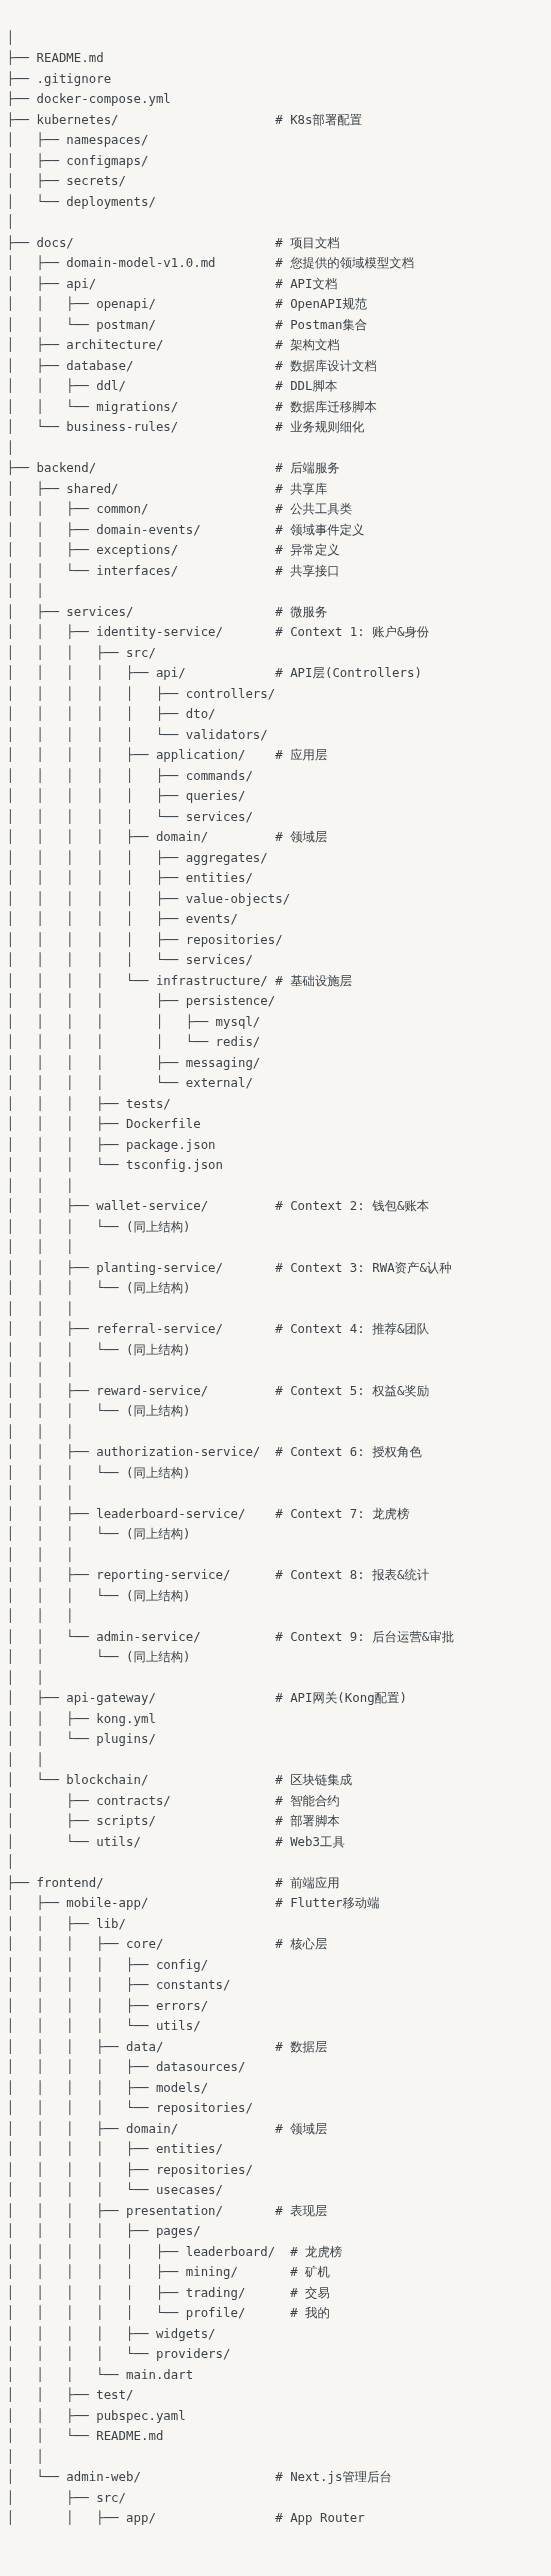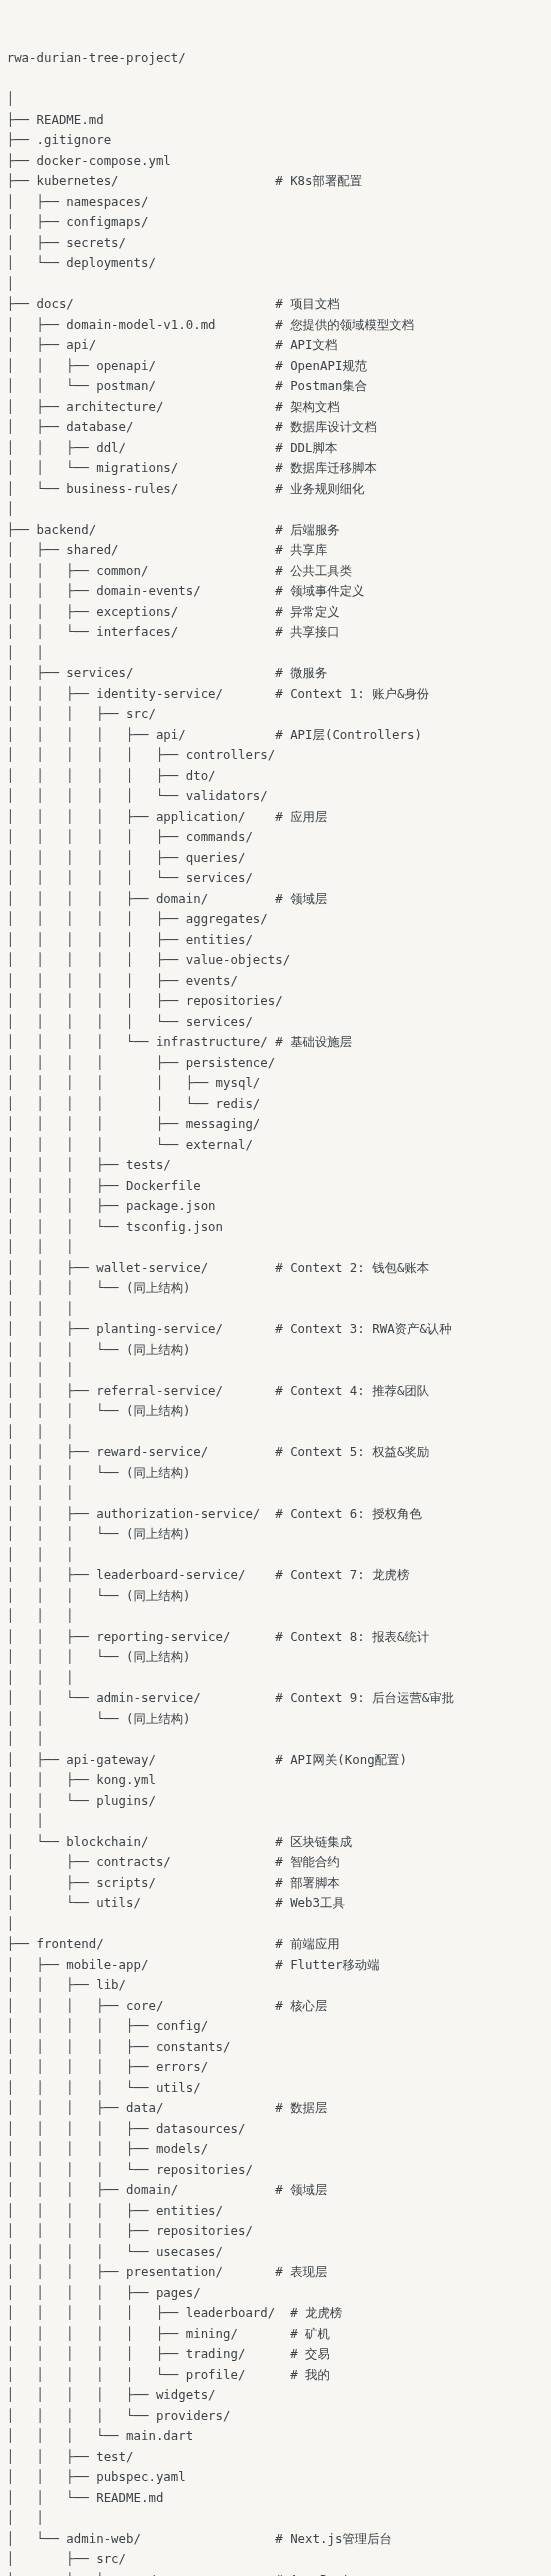--- a/index.html
+++ b/index.html
@@ -22,15 +22,14 @@
   }
   .tree-line {
     height: 20.5px;
     white-space: pre;
   }
 </style>
 </head>
 <body>
 
 <div class="tree">
-  <div class="tree-line">rwa-durian-tree-project/</div>
 <div class="tree-line">│</div><div class="tree-line">├── README.md</div><div class="tree-line">├── .gitignore</div><div class="tree-line">├── docker-compose.yml</div><div class="tree-line">├── kubernetes/                     # K8s部署配置</div><div class="tree-line">│   ├── namespaces/</div><div class="tree-line">│   ├── configmaps/</div><div class="tree-line">│   ├── secrets/</div><div class="tree-line">│   └── deployments/</div><div class="tree-line">│</div><div class="tree-line">├── docs/                           # 项目文档</div><div class="tree-line">│   ├── domain-model-v1.0.md        # 您提供的领域模型文档</div><div class="tree-line">│   ├── api/                        # API文档</div><div class="tree-line">│   │   ├── openapi/                # OpenAPI规范</div><div class="tree-line">│   │   └── postman/                # Postman集合</div><div class="tree-line">│   ├── architecture/               # 架构文档</div><div class="tree-line">│   ├── database/                   # 数据库设计文档</div><div class="tree-line">│   │   ├── ddl/                    # DDL脚本</div><div class="tree-line">│   │   └── migrations/             # 数据库迁移脚本</div><div class="tree-line">│   └── business-rules/             # 业务规则细化</div><div class="tree-line">│</div><div class="tree-line">├── backend/                        # 后端服务</div><div class="tree-line">│   ├── shared/                     # 共享库</div><div class="tree-line">│   │   ├── common/                 # 公共工具类</div><div class="tree-line">│   │   ├── domain-events/          # 领域事件定义</div><div class="tree-line">│   │   ├── exceptions/             # 异常定义</div><div class="tree-line">│   │   └── interfaces/             # 共享接口</div><div class="tree-line">│   │</div><div class="tree-line">│   ├── services/                   # 微服务</div><div class="tree-line">│   │   ├── identity-service/       # Context 1: 账户&amp;身份</div><div class="tree-line">│   │   │   ├── src/</div><div class="tree-line">│   │   │   │   ├── api/            # API层(Controllers)</div><div class="tree-line">│   │   │   │   │   ├── controllers/</div><div class="tree-line">│   │   │   │   │   ├── dto/</div><div class="tree-line">│   │   │   │   │   └── validators/</div><div class="tree-line">│   │   │   │   ├── application/    # 应用层</div><div class="tree-line">│   │   │   │   │   ├── commands/</div><div class="tree-line">│   │   │   │   │   ├── queries/</div><div class="tree-line">│   │   │   │   │   └── services/</div><div class="tree-line">│   │   │   │   ├── domain/         # 领域层</div><div class="tree-line">│   │   │   │   │   ├── aggregates/</div><div class="tree-line">│   │   │   │   │   ├── entities/</div><div class="tree-line">│   │   │   │   │   ├── value-objects/</div><div class="tree-line">│   │   │   │   │   ├── events/</div><div class="tree-line">│   │   │   │   │   ├── repositories/</div><div class="tree-line">│   │   │   │   │   └── services/</div><div class="tree-line">│   │   │   │   └── infrastructure/ # 基础设施层</div><div class="tree-line">│   │   │   │       ├── persistence/</div><div class="tree-line">│   │   │   │       │   ├── mysql/</div><div class="tree-line">│   │   │   │       │   └── redis/</div><div class="tree-line">│   │   │   │       ├── messaging/</div><div class="tree-line">│   │   │   │       └── external/</div><div class="tree-line">│   │   │   ├── tests/</div><div class="tree-line">│   │   │   ├── Dockerfile</div><div class="tree-line">│   │   │   ├── package.json</div><div class="tree-line">│   │   │   └── tsconfig.json</div><div class="tree-line">│   │   │</div><div class="tree-line">│   │   ├── wallet-service/         # Context 2: 钱包&amp;账本</div><div class="tree-line">│   │   │   └── (同上结构)</div><div class="tree-line">│   │   │</div><div class="tree-line">│   │   ├── planting-service/       # Context 3: RWA资产&amp;认种</div><div class="tree-line">│   │   │   └── (同上结构)</div><div class="tree-line">│   │   │</div><div class="tree-line">│   │   ├── referral-service/       # Context 4: 推荐&amp;团队</div><div class="tree-line">│   │   │   └── (同上结构)</div><div class="tree-line">│   │   │</div><div class="tree-line">│   │   ├── reward-service/         # Context 5: 权益&amp;奖励</div><div class="tree-line">│   │   │   └── (同上结构)</div><div class="tree-line">│   │   │</div><div class="tree-line">│   │   ├── authorization-service/  # Context 6: 授权角色</div><div class="tree-line">│   │   │   └── (同上结构)</div><div class="tree-line">│   │   │</div><div class="tree-line">│   │   ├── leaderboard-service/    # Context 7: 龙虎榜</div><div class="tree-line">│   │   │   └── (同上结构)</div><div class="tree-line">│   │   │</div><div class="tree-line">│   │   ├── reporting-service/      # Context 8: 报表&amp;统计</div><div class="tree-line">│   │   │   └── (同上结构)</div><div class="tree-line">│   │   │</div><div class="tree-line">│   │   └── admin-service/          # Context 9: 后台运营&amp;审批</div><div class="tree-line">│   │       └── (同上结构)</div><div class="tree-line">│   │</div><div class="tree-line">│   ├── api-gateway/                # API网关(Kong配置)</div><div class="tree-line">│   │   ├── kong.yml</div><div class="tree-line">│   │   └── plugins/</div><div class="tree-line">│   │</div><div class="tree-line">│   └── blockchain/                 # 区块链集成</div><div class="tree-line">│       ├── contracts/              # 智能合约</div><div class="tree-line">│       ├── scripts/                # 部署脚本</div><div class="tree-line">│       └── utils/                  # Web3工具</div><div class="tree-line">│</div><div class="tree-line">├── frontend/                       # 前端应用</div><div class="tree-line">│   ├── mobile-app/                 # Flutter移动端</div><div class="tree-line">│   │   ├── lib/</div><div class="tree-line">│   │   │   ├── core/               # 核心层</div><div class="tree-line">│   │   │   │   ├── config/</div><div class="tree-line">│   │   │   │   ├── constants/</div><div class="tree-line">│   │   │   │   ├── errors/</div><div class="tree-line">│   │   │   │   └── utils/</div><div class="tree-line">│   │   │   ├── data/               # 数据层</div><div class="tree-line">│   │   │   │   ├── datasources/</div><div class="tree-line">│   │   │   │   ├── models/</div><div class="tree-line">│   │   │   │   └── repositories/</div><div class="tree-line">│   │   │   ├── domain/             # 领域层</div><div class="tree-line">│   │   │   │   ├── entities/</div><div class="tree-line">│   │   │   │   ├── repositories/</div><div class="tree-line">│   │   │   │   └── usecases/</div><div class="tree-line">│   │   │   ├── presentation/       # 表现层</div><div class="tree-line">│   │   │   │   ├── pages/</div><div class="tree-line">│   │   │   │   │   ├── leaderboard/  # 龙虎榜</div><div class="tree-line">│   │   │   │   │   ├── mining/       # 矿机</div><div class="tree-line">│   │   │   │   │   ├── trading/      # 交易</div><div class="tree-line">│   │   │   │   │   └── profile/      # 我的</div><div class="tree-line">│   │   │   │   ├── widgets/</div><div class="tree-line">│   │   │   │   └── providers/</div><div class="tree-line">│   │   │   └── main.dart</div><div class="tree-line">│   │   ├── test/</div><div class="tree-line">│   │   ├── pubspec.yaml</div><div class="tree-line">│   │   └── README.md</div><div class="tree-line">│   │</div><div class="tree-line">│   └── admin-web/                  # Next.js管理后台</div><div class="tree-line">│       ├── src/</div><div class="tree-line">│       │   ├── app/                # App Router</div></div>
 
 
 </body></html>

